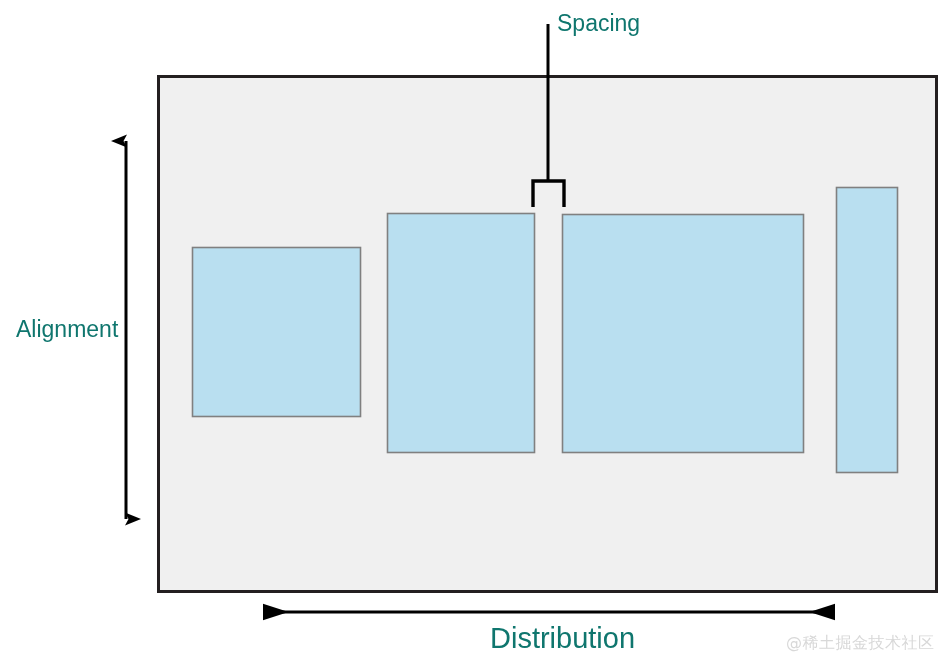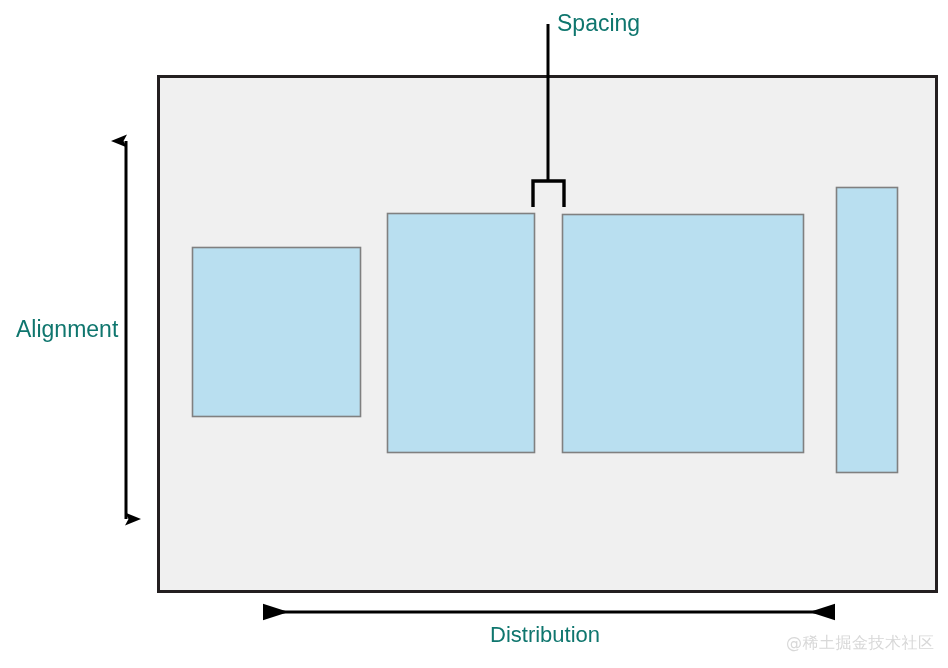--- a/index.html
+++ b/index.html
@@ -37,21 +37,21 @@
     font-size: 23px;
   }
   #label-alignment {
     left: 16px;
     top: 318px;
     font-size: 23px;
   }
   #label-distribution {
     left: 490px;
     top: 624px;
-    font-size: 22px;
+    font-size: 29px;
   }
   #watermark {
     position: absolute;
     left: 786px;
     top: 633px;
     font-size: 16px;
     color: #d8d8d8;
     font-family: "DejaVu Sans", sans-serif;
     white-space: nowrap;
     letter-spacing: 0.5px;

